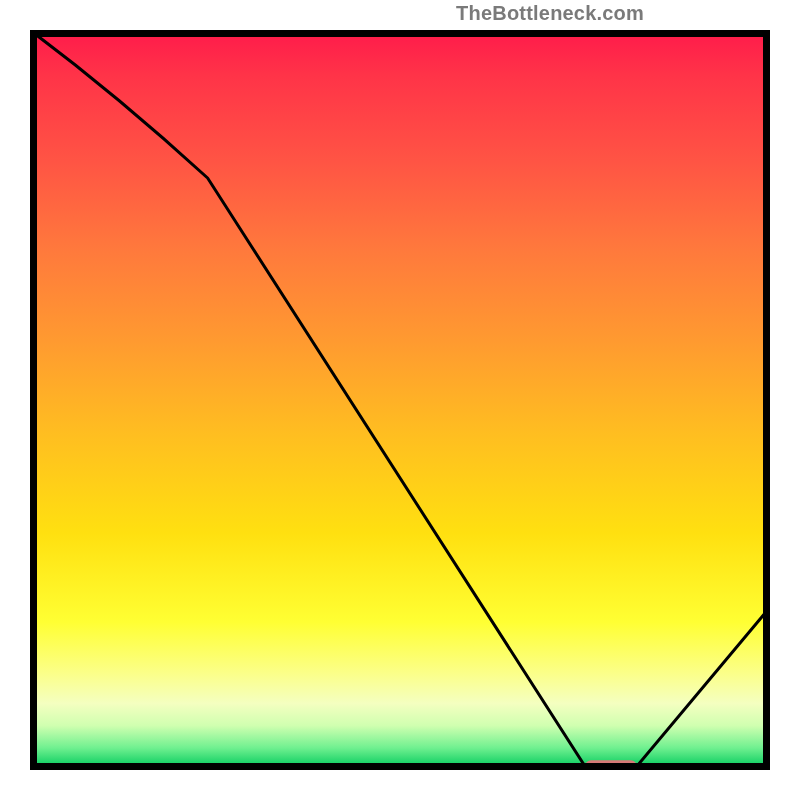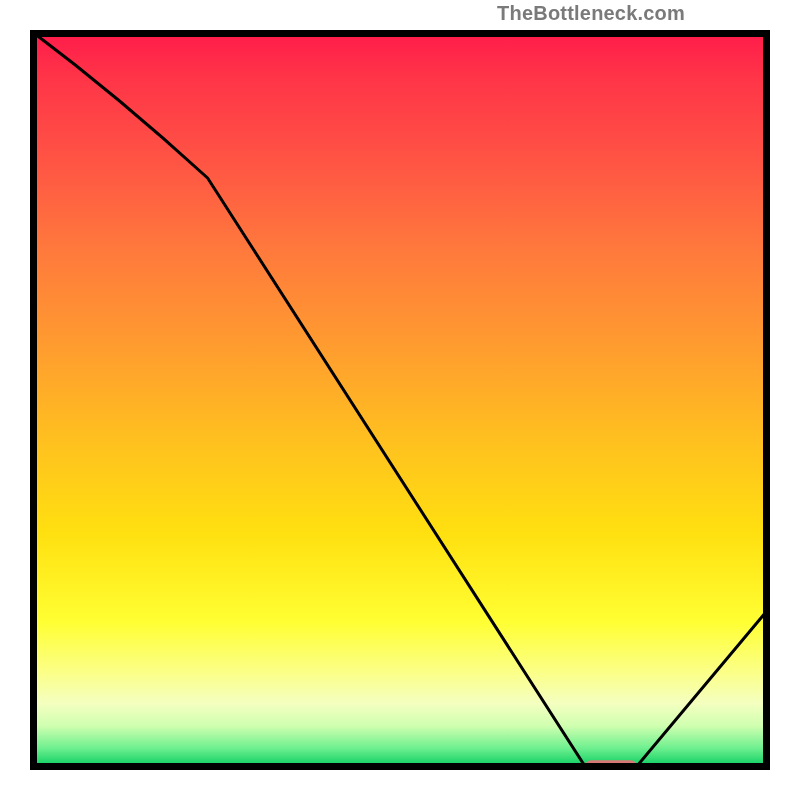--- a/index.html
+++ b/index.html
@@ -8,21 +8,20 @@
     width: 800px;
     height: 800px;
     background: #fff;
     font-family: Arial, Helvetica, sans-serif;
     overflow: hidden;
   }
   .wrap {
     position: relative;
     width: 656px;
     height: 800px;
-    padding-left: 41px;
   }
   .attribution {
     position: absolute;
     top: 2px;
     right: 12px;
     font-size: 20px;
     font-weight: 600;
     color: #7a7a7a;
     letter-spacing: 0.2px;
   }

